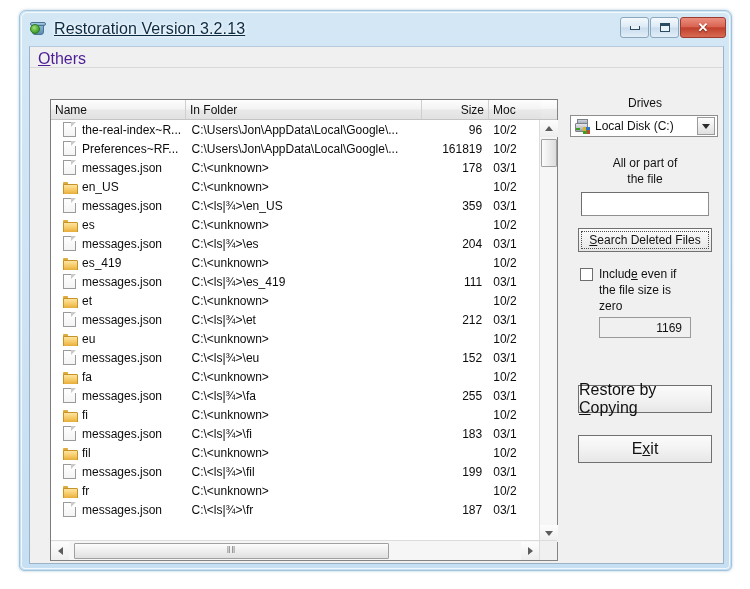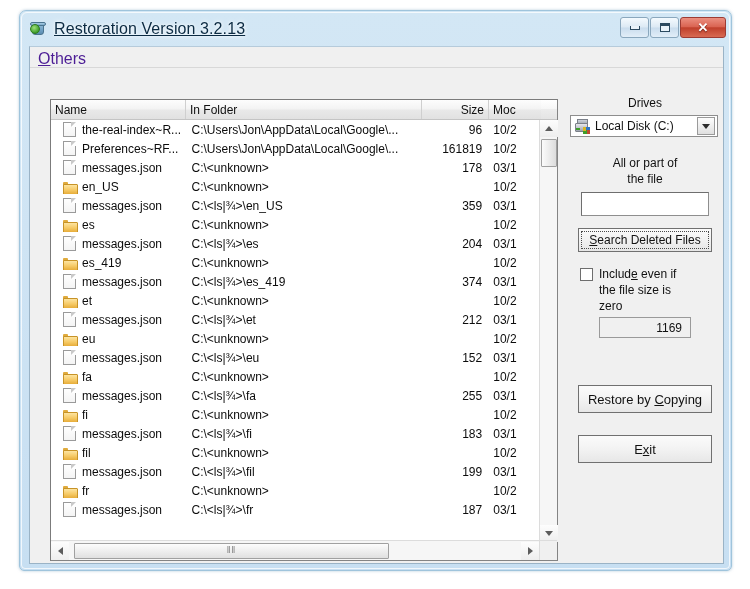--- a/index.html
+++ b/index.html
@@ -278,21 +278,21 @@
     background: #f0f0f0; border: 1px solid #9a9a9a;
     display: flex; align-items: center; justify-content: flex-end;
     padding-right: 8px; font-size: 12px;
   }
 
   .big-btn {
     margin: 0 auto; width: 134px; height: 28px;
     background: linear-gradient(to bottom,#fbfbfb,#f2f2f2 52%,#e7e7e7);
     border: 1px solid #707070;
     display: flex; align-items: center; justify-content: center;
-    font-size: 13px;
+    font-size: 16px;
   }
   #restore-btn { margin-top: 47px; }
   #exit-btn    { margin-top: 22px; }
   u { text-decoration: underline; }
 </style>
 </head>
 <body>
 
 <div id="window-frame">
 
@@ -404,21 +404,21 @@
             <div class="cell-folder">C:\&lt;unknown&gt;</div>
             <div class="cell-size"></div>
             <div class="cell-mod">10/2</div>
           </div>
           <div class="row">
             <div class="cell-name">
               <span class="ico file"></span>
               <span>messages.json</span>
             </div>
             <div class="cell-folder">C:\&lt;ls|¾&gt;\es_419</div>
-            <div class="cell-size">374</div>
+            <div class="cell-size">111</div>
             <div class="cell-mod">03/1</div>
           </div>
           <div class="row">
             <div class="cell-name">
               <span class="ico folder"></span>
               <span>et</span>
             </div>
             <div class="cell-folder">C:\&lt;unknown&gt;</div>
             <div class="cell-size"></div>
             <div class="cell-mod">10/2</div>

